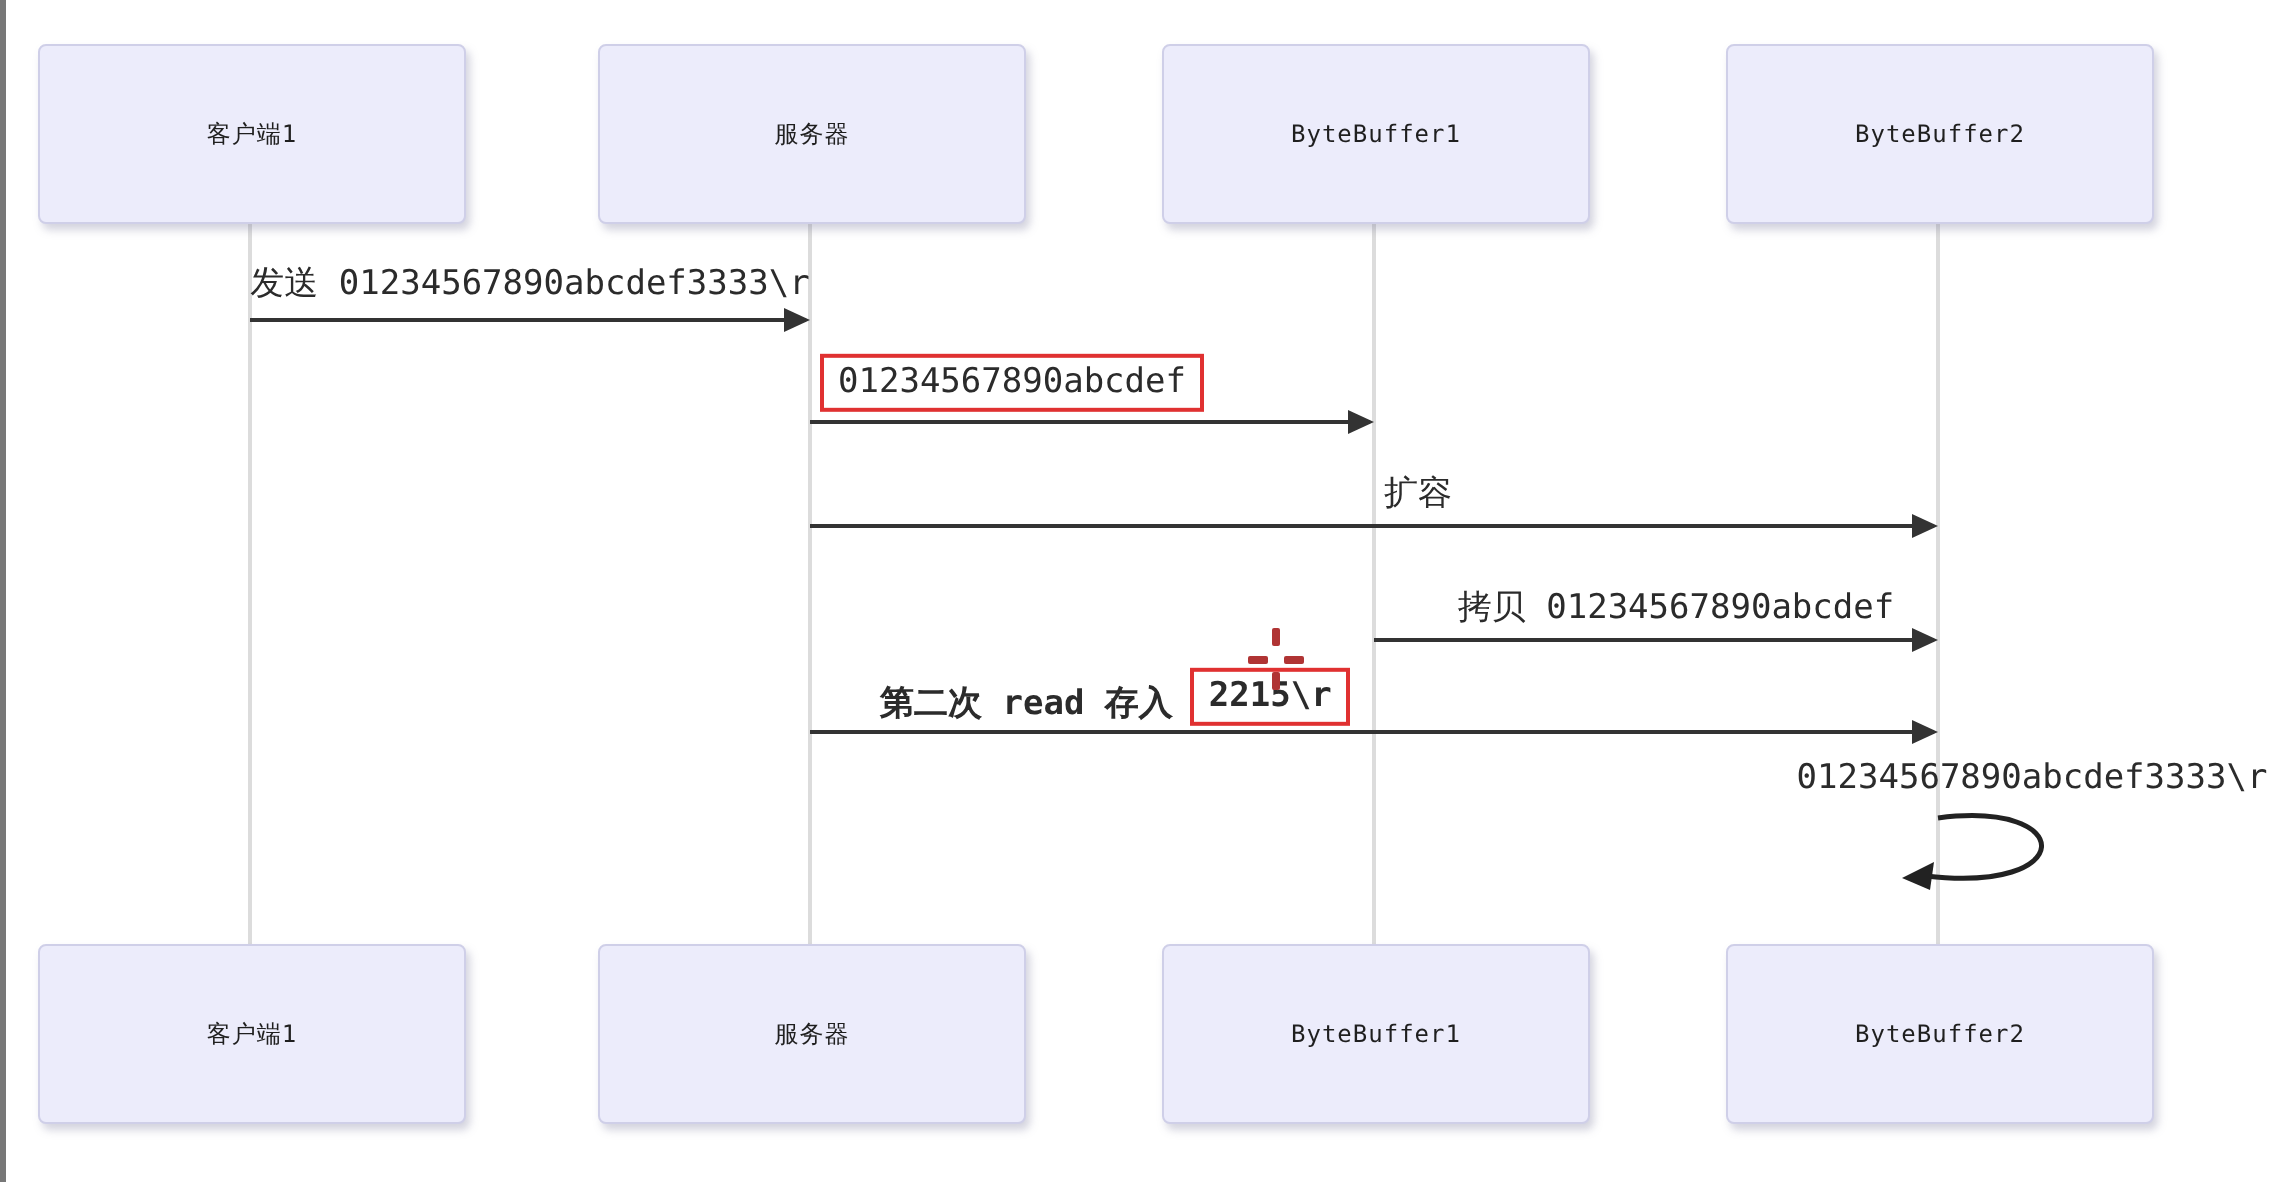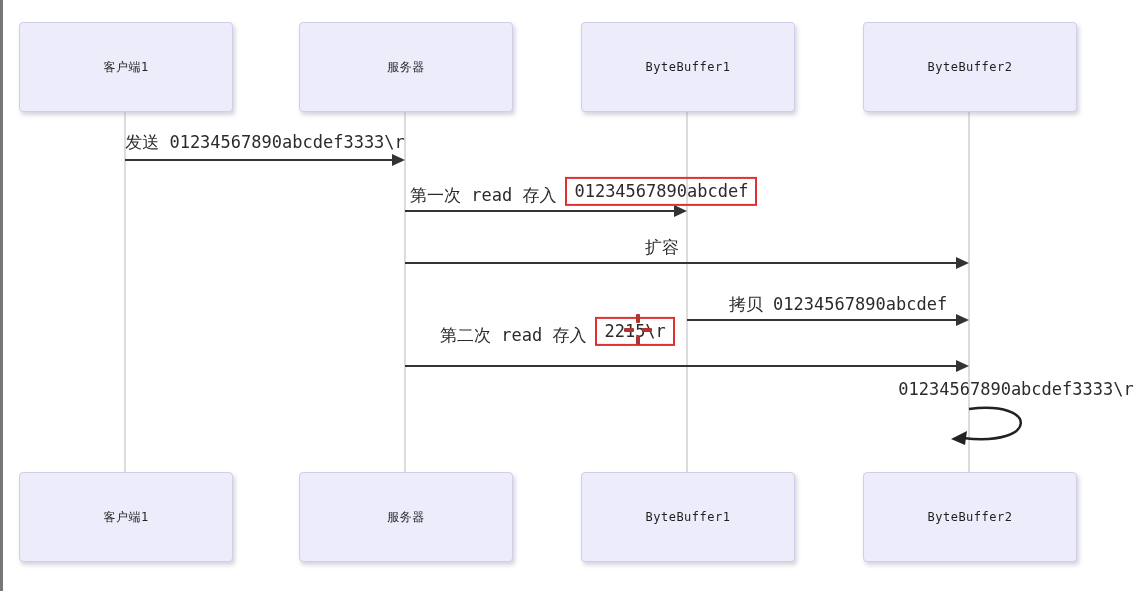--- a/index.html
+++ b/index.html
@@ -51,33 +51,32 @@
     <div class="participant-box" style="left: 581px; top: 472px;">ByteBuffer1</div>
     <div class="lifeline" style="left: 968px;"></div>
     <div class="participant-box" style="left: 863px; top: 22px;">ByteBuffer2</div>
     <div class="participant-box" style="left: 863px; top: 472px;">ByteBuffer2</div>
     <div class="msg-line" style="left: 125px; top: 159px; width: 278px;"></div>
     <div class="msg-label center" style="left: 265px; top: 153px;">
       <span class="plain">发送 01234567890abcdef3333\r</span>
     </div>
     <div class="msg-line" style="left: 405px; top: 210px; width: 280px;"></div>
     <div class="msg-label left" style="left: 410px; top: 206px;">
-      <span class="plain">第一次 read 存入</span>
       <span class="hl-box">01234567890abcdef</span>
     </div>
     <div class="msg-line" style="left: 405px; top: 262px; width: 562px;"></div>
-    <div class="msg-label center" style="left: 662px; top: 258px;">
+    <div class="msg-label center" style="left: 709px; top: 258px;">
       <span class="plain">扩容</span>
     </div>
     <div class="msg-line" style="left: 687px; top: 319px; width: 280px;"></div>
     <div class="msg-label center" style="left: 838px; top: 315px;">
       <span class="plain">拷贝 01234567890abcdef</span>
     </div>
     <div class="msg-line" style="left: 405px; top: 365px; width: 562px;"></div>
-    <div class="msg-label left" style="left: 440px; top: 346px;">
+    <div class="msg-label left" style="left: 440px; top: 363px; font-weight: bold;">
       <span class="plain">第二次 read 存入</span>
       <span class="hl-box">2215\r</span>
     </div>
     <div class="self-loop" style="left: 949px; top: 405px; width: 100px; height: 44px;"><svg width="100" height="44" style="overflow:visible">
         <path d="M20,4 C90,-5 90,42 14,33" fill="none" stroke="#222" stroke-width="2.5"></path>
         <polygon points="2,34 18,26 16,40" fill="#222"></polygon>
       </svg></div>
     <div class="msg-label center" style="left: 1016px; top: 400px;">
       <span class="plain">01234567890abcdef3333\r</span>
     </div>

